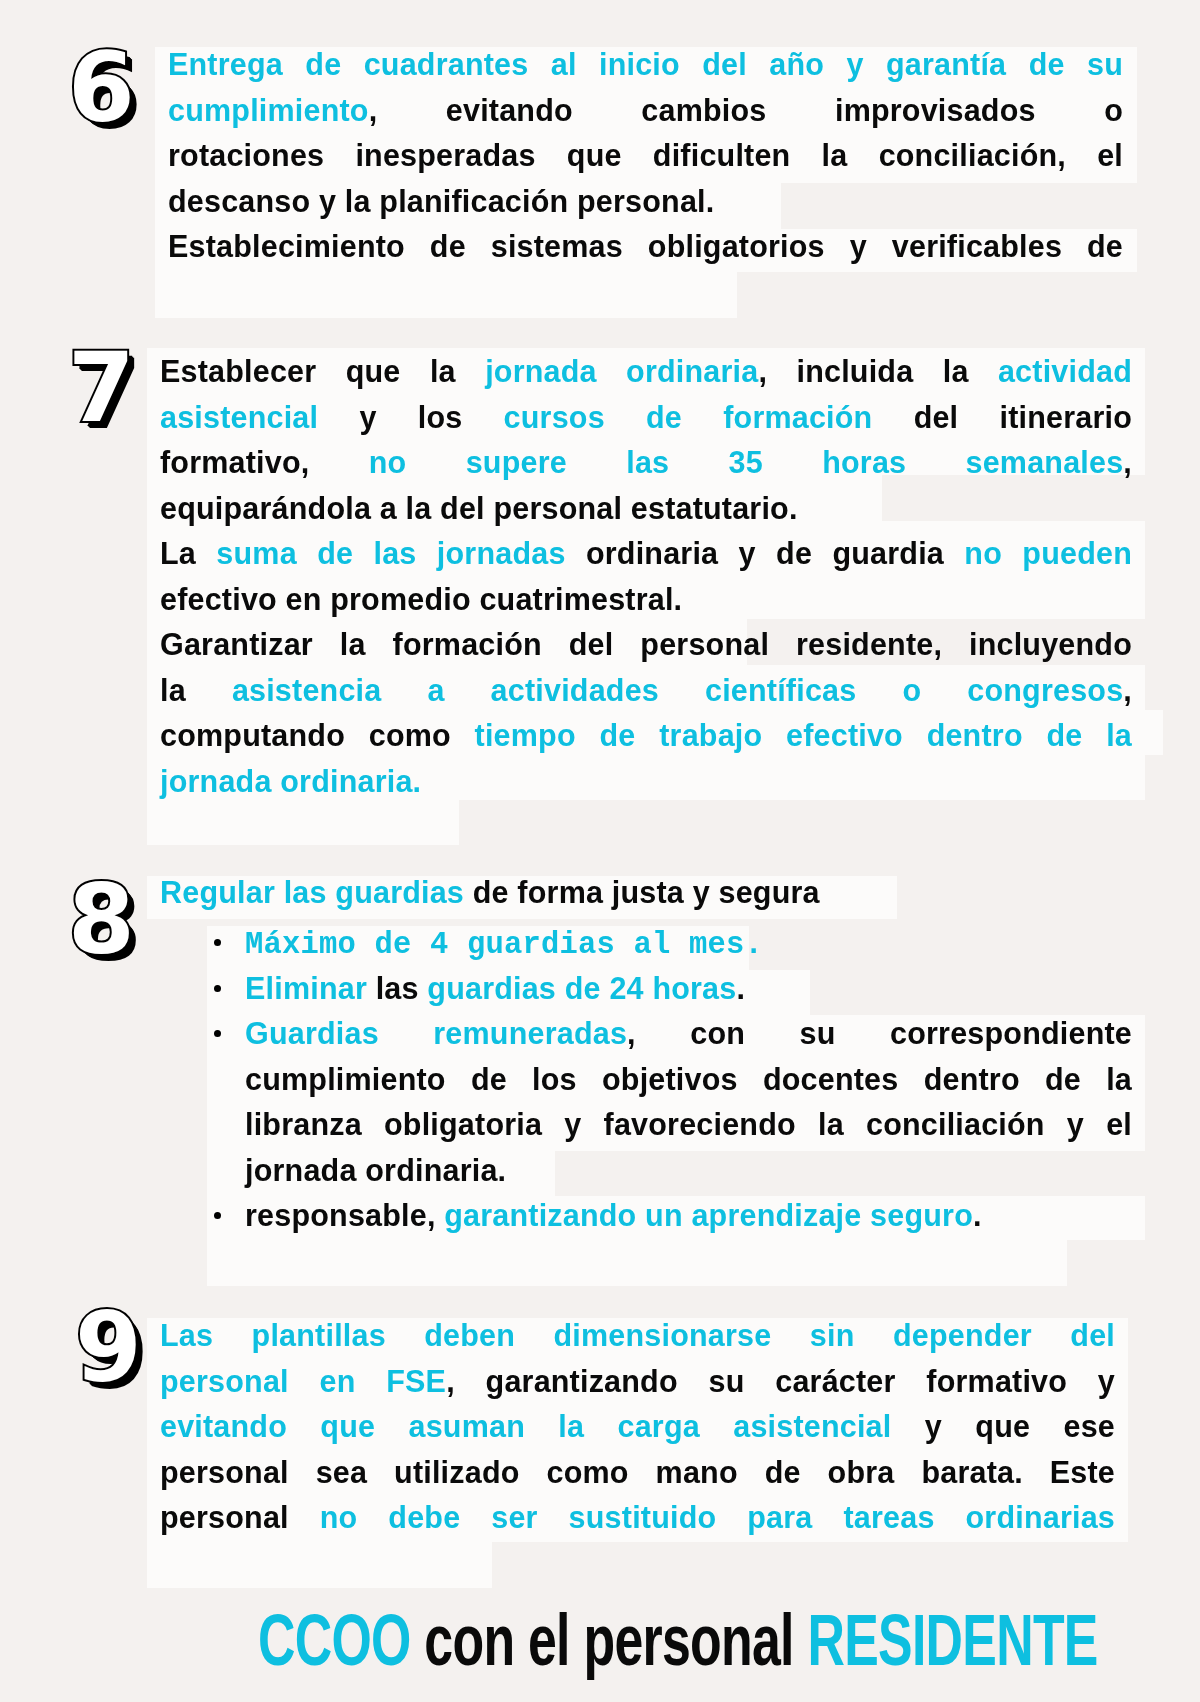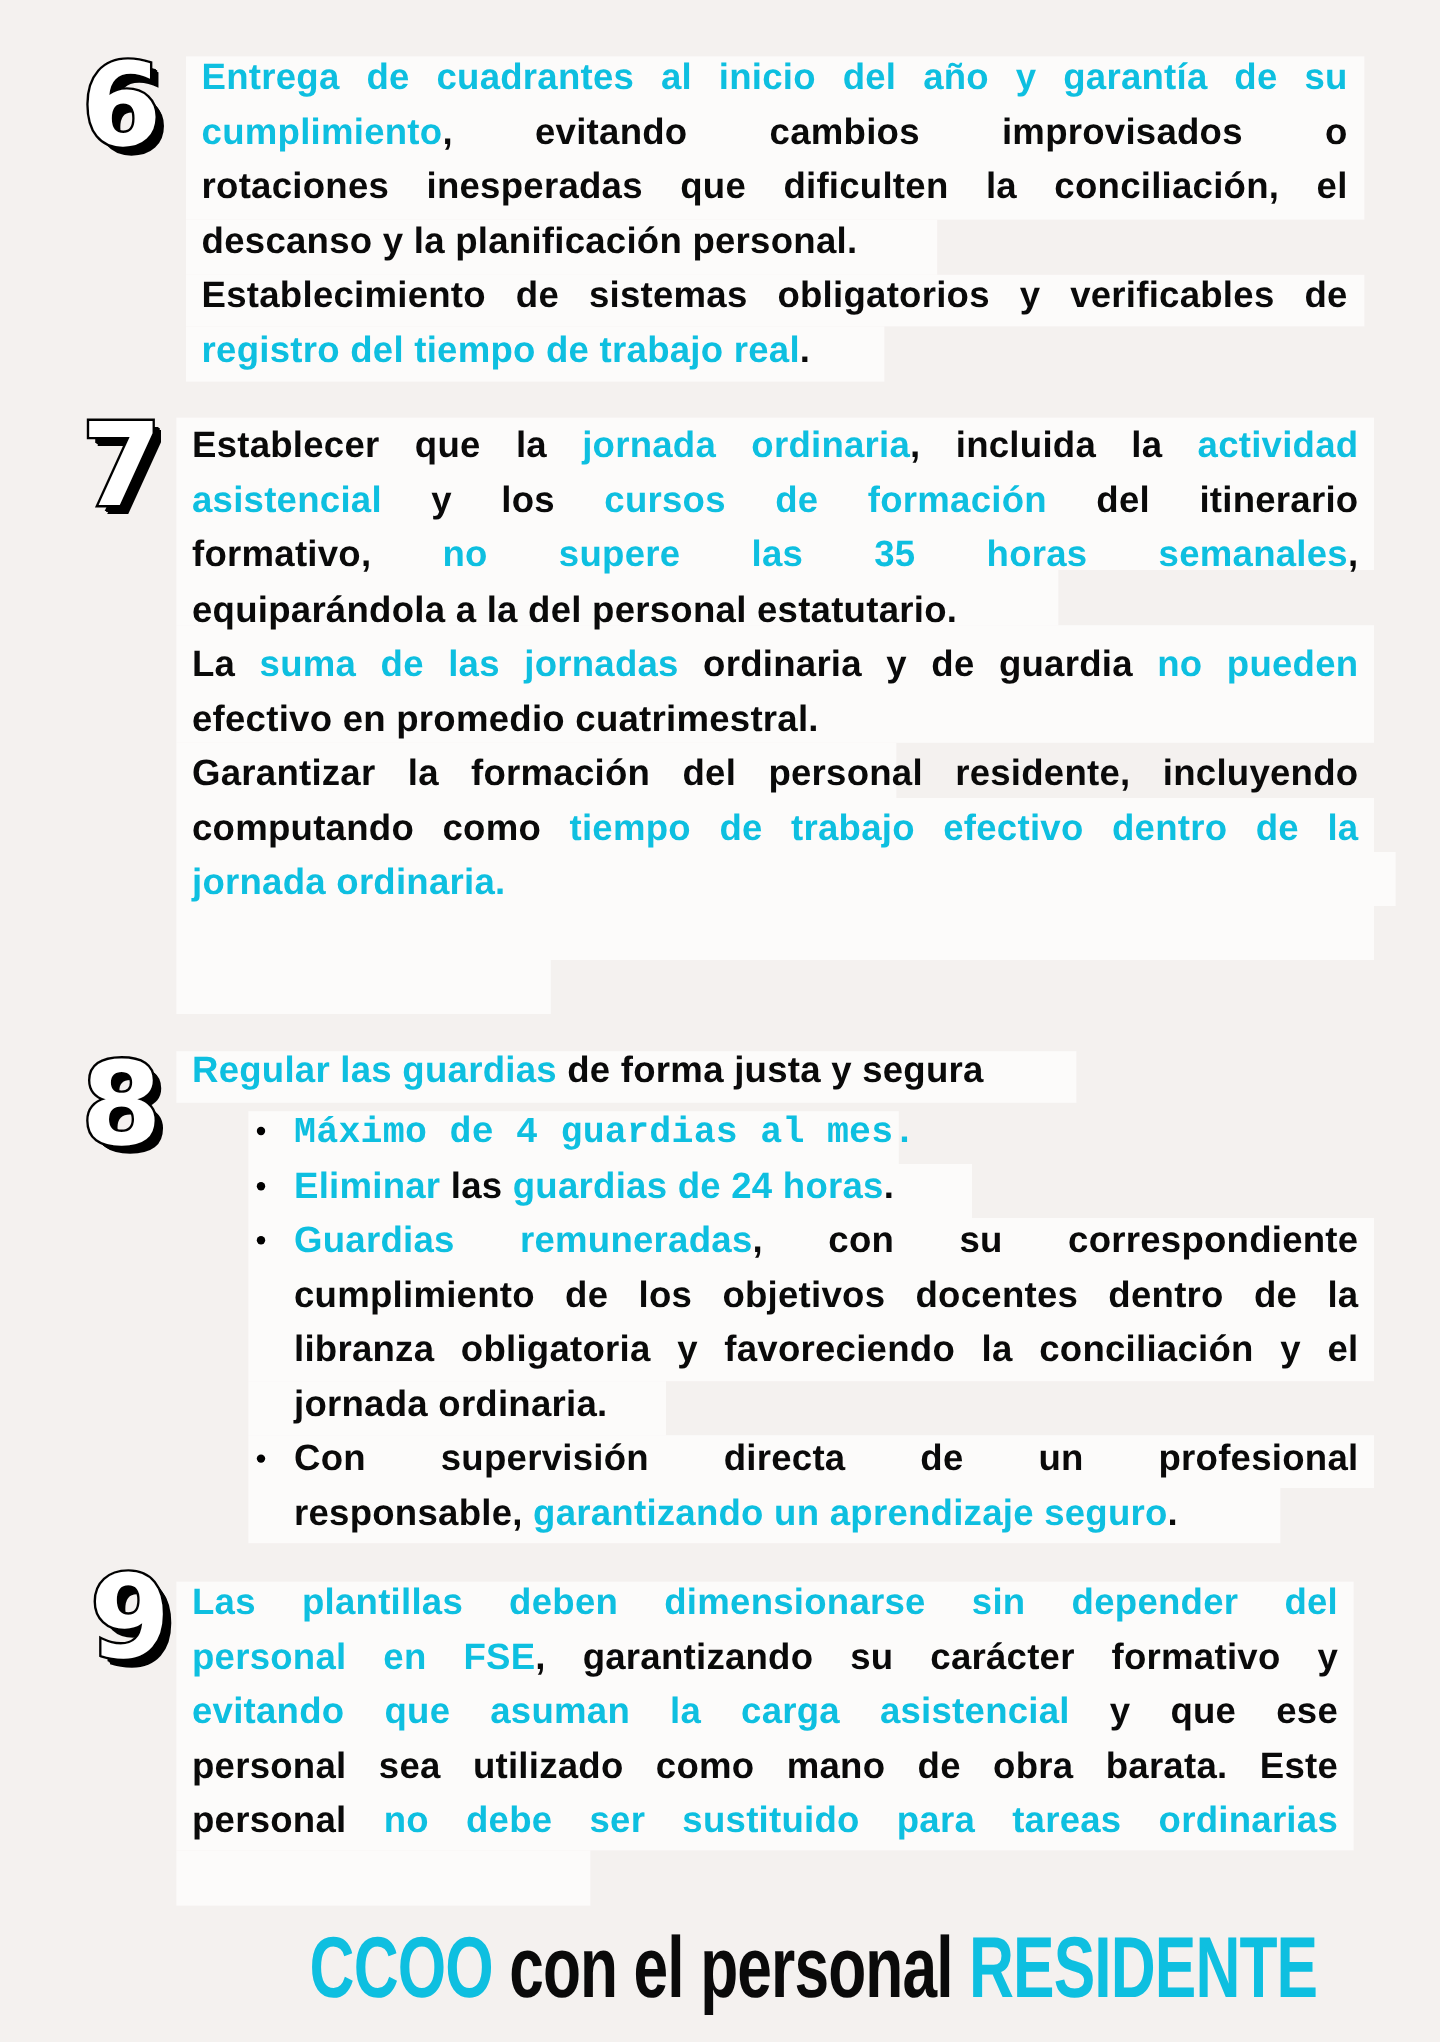--- a/index.html
+++ b/index.html
@@ -66,21 +66,20 @@
   <div class="panel" style="left:155px; top:47px; width:982px; height:136px;"></div>
   <div class="panel" style="left:155px; top:183px; width:626px; height:46px;"></div>
   <div class="panel" style="left:155px; top:229px; width:982px; height:43px;"></div>
   <div class="panel" style="left:155px; top:272px; width:582px; height:46px;"></div>
   <div class="txt" style="left:168px; top:42px; width:955px;">
       <span class="line just"><span class="c" style="white-space: pre-wrap;">Entrega de cuadrantes al inicio del año y garantía de su</span></span>
       <span class="line just"><span class="c" style="white-space: pre-wrap; margin-top: 32px;">cumplimiento</span><span class="k" style="white-space: pre-wrap;">, evitando cambios improvisados o</span></span>
       <span class="line just"><span class="k" style="white-space: pre-wrap;">rotaciones inesperadas que dificulten la conciliación, el</span></span>
       <span class="line"><span class="k" style="white-space: pre-wrap;">descanso y la planificación personal.</span></span>
       <span class="line just"><span class="k" style="white-space: pre-wrap;">Establecimiento de sistemas obligatorios y verificables de</span></span>
-      <span class="line"><span class="c" style="white-space: pre-wrap;">registro del tiempo de trabajo real</span><span class="k" style="white-space: pre-wrap;">.</span></span>
     </div>
 </div>
 
 <div class="block">
   <div class="num" style="left:68px; top:340px;">7</div>
   <div class="panel" style="left:147px; top:348px; width:998px; height:127px;"></div>
   <div class="panel" style="left:147px; top:475px; width:735px; height:46px;"></div>
   <div class="panel" style="left:147px; top:521px; width:998px; height:98px;"></div>
   <div class="panel" style="left:147px; top:619px; width:600px; height:46px;"></div>
   <div class="panel" style="left:147px; top:665px; width:998px; height:45px;"></div>
@@ -88,20 +87,21 @@
   <div class="panel" style="left:147px; top:755px; width:998px; height:45px;"></div>
   <div class="panel" style="left:147px; top:800px; width:312px; height:45px;"></div>
   <div class="txt" style="left:160px; top:325px; width:972px;margin-top:24px;">
       <span class="line just"><span class="k" style="white-space: pre-wrap;">Establecer que la </span><span class="c" style="white-space: pre-wrap;">jornada ordinaria</span><span class="k" style="white-space: pre-wrap;">, incluida la </span><span class="c" style="white-space: pre-wrap;">actividad</span></span>
       <span class="line just"><span class="c" style="white-space: pre-wrap;">asistencial</span><span class="k" style="white-space: pre-wrap;"> y los </span><span class="c" style="white-space: pre-wrap;">cursos de formación</span><span class="k" style="white-space: pre-wrap;"> del itinerario</span></span>
       <span class="line just"><span class="k" style="white-space: pre-wrap;">formativo, </span><span class="c" style="white-space: pre-wrap;">no supere las 35 horas semanales</span><span class="k" style="white-space: pre-wrap;">,</span></span>
       <span class="line"><span class="k" style="white-space: pre-wrap;">equiparándola a la del personal estatutario.</span></span>
       <span class="line just"><span class="k" style="white-space: pre-wrap;">La </span><span class="c" style="white-space: pre-wrap;">suma de las jornadas</span><span class="k" style="white-space: pre-wrap;"> ordinaria y de guardia </span><span class="c" style="white-space: pre-wrap;">no pueden</span></span>
       <span class="line"><span class="k" style="white-space: pre-wrap;">efectivo en promedio cuatrimestral.</span></span>
       <span class="line just"><span class="k" style="white-space: pre-wrap;">Garantizar la formación del personal residente, incluyendo</span></span>
+      <span class="line just"><span class="k" style="white-space: pre-wrap;">la </span><span class="c" style="white-space: pre-wrap;">asistencia a actividades científicas o congresos</span><span class="k" style="white-space: pre-wrap;">,</span></span>
       <span class="line just"><span class="k" style="white-space: pre-wrap;">computando como </span><span class="c" style="white-space: pre-wrap;">tiempo de trabajo efectivo dentro de la</span></span>
       <span class="line"><span class="c" style="white-space: pre-wrap;">jornada ordinaria.</span></span>
     </div>
 </div>
 
 <div class="block">
   <div class="num" style="left:68px; top:872px;">8</div>
   <div class="panel" style="left:147px; top:876px; width:750px; height:43px;"></div>
   <div class="txt" style="left:160px; top:870px; width:900px;">
     <span class="line"><span class="c" style="white-space: pre-wrap;">Regular las guardias</span><span class="k" style="white-space: pre-wrap;"> de forma justa y segura</span></span>
@@ -124,21 +124,20 @@
         </li>
         <li>
           <span class="dot"></span>
           <span class="line just"><span class="c" style="white-space: pre-wrap;">Guardias remuneradas</span><span class="k" style="white-space: pre-wrap;">, con su correspondiente</span></span>
           <span class="line just"><span class="k" style="white-space: pre-wrap;">cumplimiento de los objetivos docentes dentro de la</span></span>
           <span class="line just"><span class="k" style="white-space: pre-wrap;">libranza obligatoria y favoreciendo la conciliación y el</span></span>
           <span class="line"><span class="k" style="white-space: pre-wrap;">jornada ordinaria.</span></span>
         </li>
         <li>
           <span class="dot"></span>
-          <span class="line just"><span class="k" style="white-space: pre-wrap;">Con supervisión directa de un profesional</span></span>
           <span class="line"><span class="k" style="white-space: pre-wrap;">responsable, </span><span class="c" style="white-space: pre-wrap;">garantizando un aprendizaje seguro</span><span class="k" style="white-space: pre-wrap;">.</span></span>
         </li>
       </ul>
   </div>
 </div>
 
 <div class="block">
   <div class="num" style="left:75px; top:1300px;">9</div>
   <div class="panel" style="left:147px; top:1318px; width:981px; height:224px;"></div>
   <div class="panel" style="left:147px; top:1542px; width:345px; height:46px;"></div>

